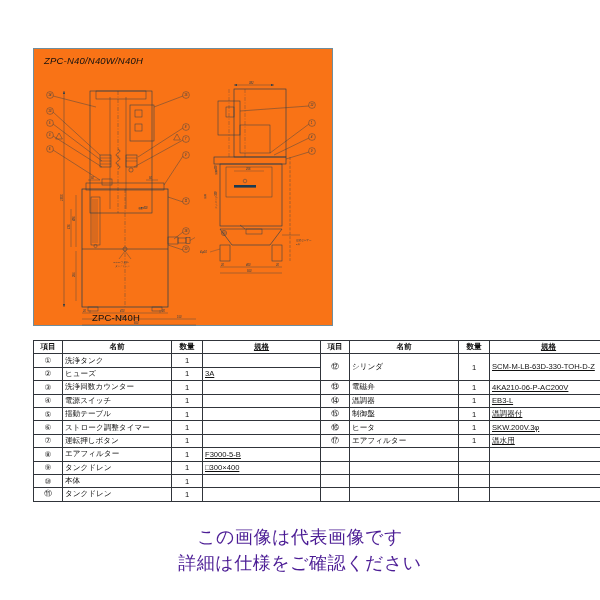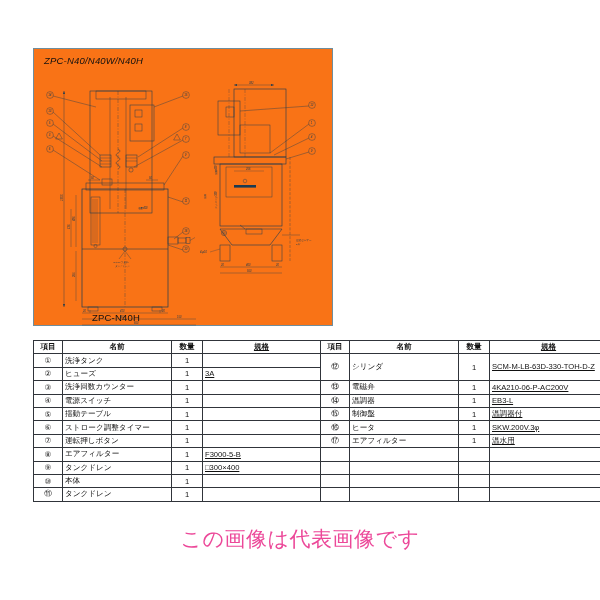--- a/index.html
+++ b/index.html
@@ -38,21 +38,21 @@
   .parts-table th{font-weight:bold;text-align:center;background:#fff;}
   .c-item{width:24px;text-align:center;}
   .c-name{width:104px;text-align:left;padding-left:4px;}
   .c-qty{width:26px;text-align:center;}
   .c-spec{width:113px;text-align:left;padding-left:4px;text-decoration:underline;}
   .spec2{line-height:1.05;white-space:normal;}
 
   
   .notice{
     position:absolute;left:0;top:524px;width:600px;text-align:center;
-    font-size:21px;line-height:1.45;color:#ec4899;letter-spacing:.5px;
+    font-size:18px;line-height:1.45;color:#4c1d95;letter-spacing:.5px;
     font-family:"DejaVu Sans","Liberation Sans",sans-serif;
   }
   .notice div{white-space:nowrap;}
 </style>
 </head>
 <body>
 
 <div id="root">
 
   <div class="diagram-panel">
@@ -378,15 +378,16 @@
         <td class="c-item"></td>
         <td class="c-name"></td>
         <td class="c-qty"></td>
         <td class="c-spec"></td>
       </tr>
     </tbody>
   </table>
 
   <div class="notice">
     <div>この画像は代表画像です</div>
+    <div>詳細は仕様をご確認ください</div>
   </div>
 
 </div>
 
 </body></html>

